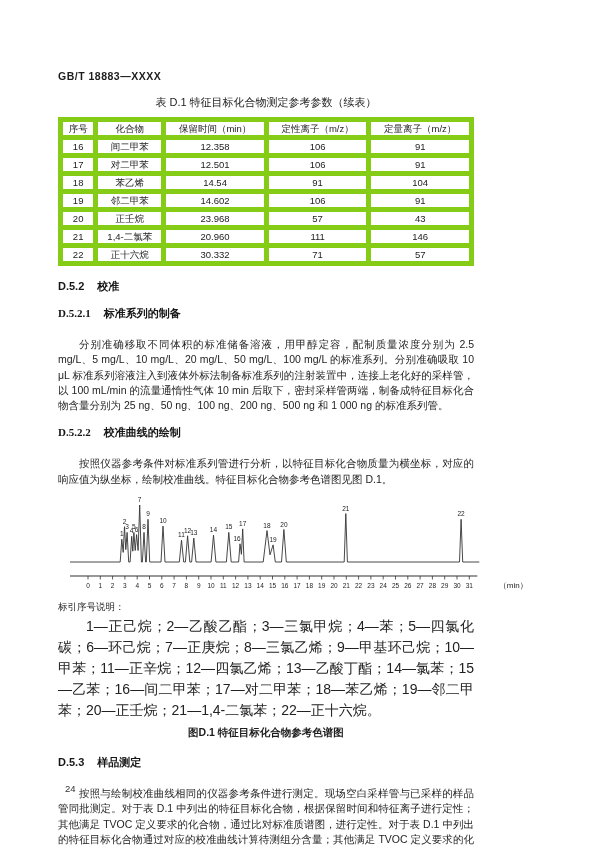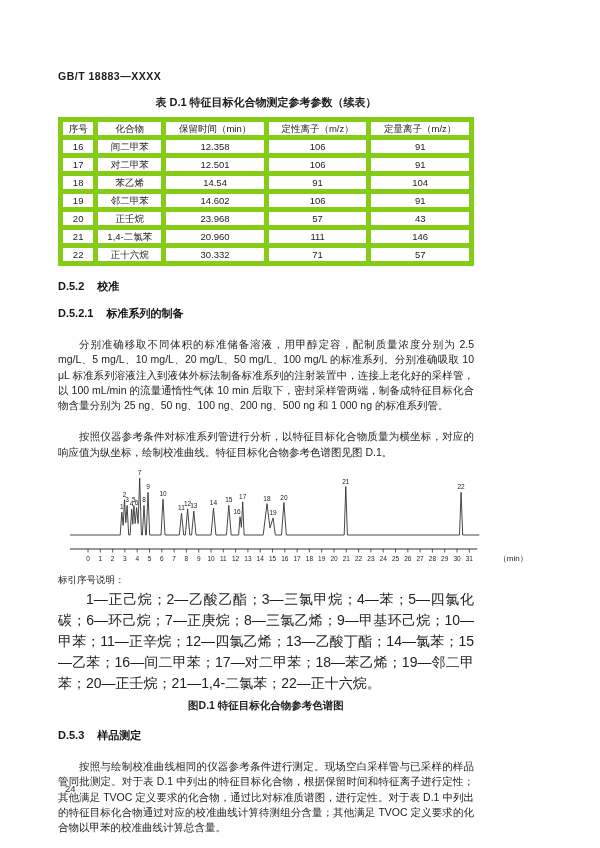--- a/index.html
+++ b/index.html
@@ -7,38 +7,38 @@
     position:relative;
     width:532px;height:848px;
     background:#ffffff;
     color:#1c1c1c;
     font-family:"Liberation Sans","DejaVu Sans",sans-serif;
     box-sizing:border-box;
     padding:70px 58px 0 58px;
     overflow:hidden;
   }
   .doc-header{font-size:10.5px;letter-spacing:.5px;font-weight:600;}
-  .table-title{text-align:center;font-weight:bold;font-size:11px;margin-top:13px;}
+  .table-title{text-align:center;font-weight:normal;font-size:11px;margin-top:13px;}
   table.params{
     width:100%;border-collapse:collapse;margin-top:7px;
     font-size:9.5px;color:#222;
     border:1.6px solid #111;
   }
   table.params th,table.params td{
     border:5px solid #84cc16;
     text-align:center;
     padding:1px 2px;
     height:11px;
     font-weight:normal;
     line-height:11px;
   }
   .heading{font-weight:bold;font-size:11px;color:#161616;}
   .heading .ht{margin-left:13px;}
   .h-lv2{margin-top:13px;}
-  .h-lv3{margin-top:12px;}
+  .h-lv3{margin-top:12px;font-family:Liberation Serif, serif;}
   .para{
     font-size:10.5px;line-height:15.3px;
     text-align:justify;text-indent:2em;
     margin-top:16px;color:#1d1d1d;
   }
   .figure{position:relative;height:104px;margin-top:7px;}
   .figure svg{position:absolute;left:0;top:0;}
   .legend-intro{font-size:9.5px;margin-top:3px;color:#222;}
   .legend-body{
     font-size:14px;line-height:21px;
@@ -121,20 +121,23 @@
 
   <div class="heading h-lv2">
     <span>D.5.2</span><span class="ht">校准</span>
   </div>
 
   <div class="heading h-lv3">
     <span>D.5.2.1</span><span class="ht">标准系列的制备</span>
   </div>
   <div class="para">分别准确移取不同体积的标准储备溶液，用甲醇定容，配制质量浓度分别为 2.5 mg/L、5 mg/L、10 mg/L、20 mg/L、50 mg/L、100 mg/L 的标准系列。分别准确吸取 10 μL 标准系列溶液注入到液体外标法制备标准系列的注射装置中，连接上老化好的采样管，以 100 mL/min 的流量通惰性气体 10 min 后取下，密封采样管两端，制备成特征目标化合物含量分别为 25 ng、50 ng、100 ng、200 ng、500 ng 和 1 000 ng 的标准系列管。</div>
 
+  <div class="heading h-lv3">
+    <span>D.5.2.2</span><span class="ht">校准曲线的绘制</span>
+  </div>
   <div class="para">按照仪器参考条件对标准系列管进行分析，以特征目标化合物质量为横坐标，对应的响应值为纵坐标，绘制校准曲线。特征目标化合物参考色谱图见图 D.1。</div>
 
   <div class="figure">
     <svg id="chromatogram" width="484" height="104" viewBox="0 0 484 104" xmlns="http://www.w3.org/2000/svg">
         <polyline points="12.0,68.0 62.2,68.0 63.8,45.2 65.2,58.4 66.5,32.7 67.8,55.6 69.1,38.4 70.7,68.0 72.1,68.0 73.7,42.3 74.8,57.2 75.9,38.4 77.2,56.5 78.6,40.6 80.1,56.5 81.7,11.0 83.4,68.0 84.4,68.0 86.0,38.4 87.6,68.0 88.3,68.0 90.0,25.3 91.7,68.0 103.0,68.0 105.0,32.1 107.0,68.0 121.3,68.0 123.5,46.3 125.7,68.0 127.4,68.0 129.6,41.8 131.8,68.0 133.6,68.0 135.8,44.1 138.0,68.0 153.1,68.0 155.5,41.2 157.9,68.0 168.4,68.0 170.8,38.4 173.2,68.0 180.6,68.0 182.0,49.8 183.4,60.3 184.7,34.9 186.1,68.0 205.2,68.0 209.0,36.6 212.0,60.8 215.1,50.9 217.3,68.0 223.5,68.0 225.9,35.5 228.3,68.0 286.2,68.0 287.8,19.6 289.4,68.0 401.5,68.0 403.1,25.3 404.7,68.0 421.3,68.0" fill="none" stroke="#333333" stroke-width="0.9"></polyline>
         <text x="63.825" y="42.2" text-anchor="middle" font-size="6.5" fill="#222" font-family="Liberation Sans, DejaVu Sans, sans-serif">1</text>
         <text x="66.531" y="29.660000000000004" text-anchor="middle" font-size="6.5" fill="#222" font-family="Liberation Sans, DejaVu Sans, sans-serif">2</text>
         <text x="69.114" y="35.36" text-anchor="middle" font-size="6.5" fill="#222" font-family="Liberation Sans, DejaVu Sans, sans-serif">3</text>
         <text x="73.66499999999999" y="39.349999999999994" text-anchor="middle" font-size="6.5" fill="#222" font-family="Liberation Sans, DejaVu Sans, sans-serif">4</text>
         <text x="75.879" y="35.36" text-anchor="middle" font-size="6.5" fill="#222" font-family="Liberation Sans, DejaVu Sans, sans-serif">5</text>

